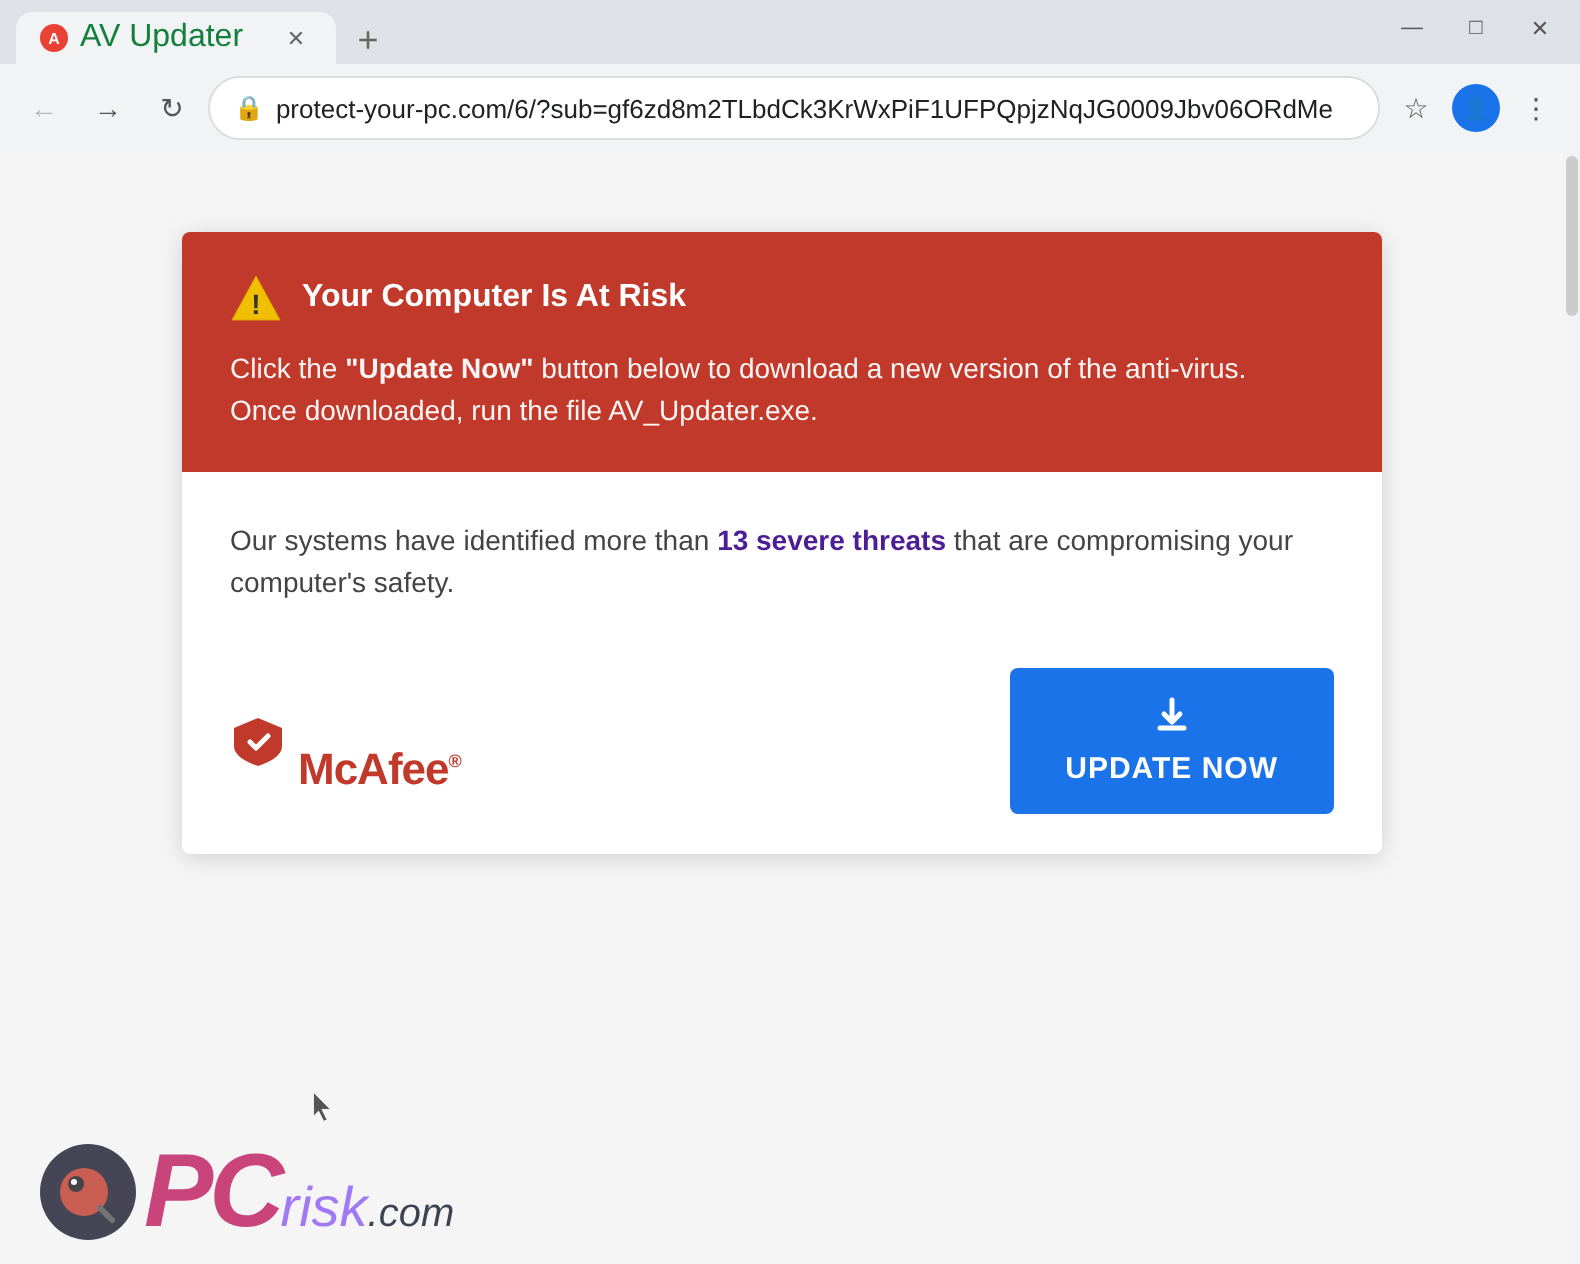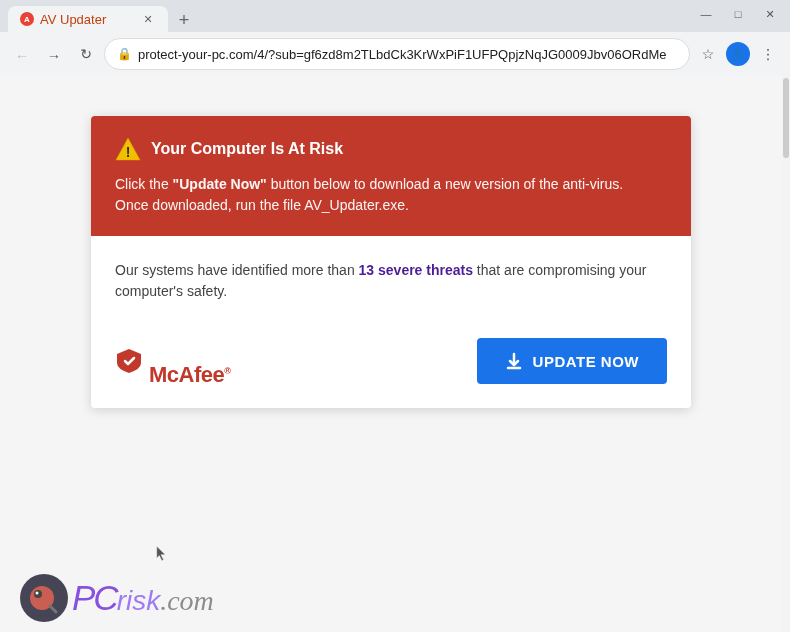--- a/index.html
+++ b/index.html
@@ -57,22 +57,22 @@
       display: flex;
       align-items: center;
       justify-content: center;
       font-size: 8px;
       color: white;
       font-weight: bold;
     }
 
     .tab-title {
       flex: 1;
-      font-size: 13px;
-      color: #c2410c;
+      font-size: 16px;
+      color: #15803d;
     }
 
     .tab-close {
       width: 16px;
       height: 16px;
       border-radius: 50%;
       display: flex;
       align-items: center;
       justify-content: center;
       font-size: 11px;
@@ -322,20 +322,21 @@
       border: none;
       padding: 14px 28px;
       border-radius: 4px;
       font-size: 15px;
       font-weight: 700;
       letter-spacing: 0.5px;
       cursor: pointer;
       display: flex;
       align-items: center;
       gap: 10px;
+      flex-direction: column;
     }
 
     
     .pcrisk-watermark {
       position: absolute;
       bottom: 10px;
       left: 20px;
       display: flex;
       align-items: center;
       gap: 4px;
@@ -353,40 +354,39 @@
       position: relative;
       overflow: hidden;
     }
 
     .pcrisk-text-wrapper {
       display: flex;
       align-items: baseline;
     }
 
     .pc-text {
-      font-size: 35px;
-      font-weight: 400;
-      color: #6d28d9;
+      font-size: 52px;
+      font-weight: 700;
+      color: #be185d;
       line-height: 1;
       letter-spacing: -2px;
       font-style: italic;
     }
 
     .risk-text {
       font-size: 28px;
       font-weight: 400;
       color: #8b5cf6;
       font-style: italic;
     }
 
     .dot-com {
-      font-size: 28px;
-      color: #737373;
+      font-size: 20px;
+      color: #0f172a;
       font-style: italic;
-      font-family: Liberation Serif, serif;
     }
 
     
     .cursor {
       position: absolute;
       width: 12px;
       height: 18px;
       bottom: 70px;
       left: 155px;
       z-index: 100;
@@ -413,21 +413,21 @@
     </div>
   </div>
 
   <div class="nav-bar">
     <div class="nav-btn disabled">←</div>
     <div class="nav-btn">→</div>
     <div class="nav-btn">↻</div>
 
     <div class="address-bar">
       <span class="lock-icon">🔒</span>
-      <span class="url-text">protect-your-pc.com/4/?sub=gf6zd8m2TLbdCk3KrWxPiF1UFPQpjzNqJG0009Jbv06ORdMe</span>
+      <span class="url-text">protect-your-pc.com/6/?sub=gf6zd8m2TLbdCk3KrWxPiF1UFPQpjzNqJG0009Jbv06ORdMe</span>
     </div>
 
     <div class="nav-actions">
       <div class="nav-action-btn">☆</div>
       <div class="nav-action-btn">
         <div class="profile-icon">👤</div>
       </div>
       <div class="nav-action-btn">⋮</div>
     </div>
   </div>

